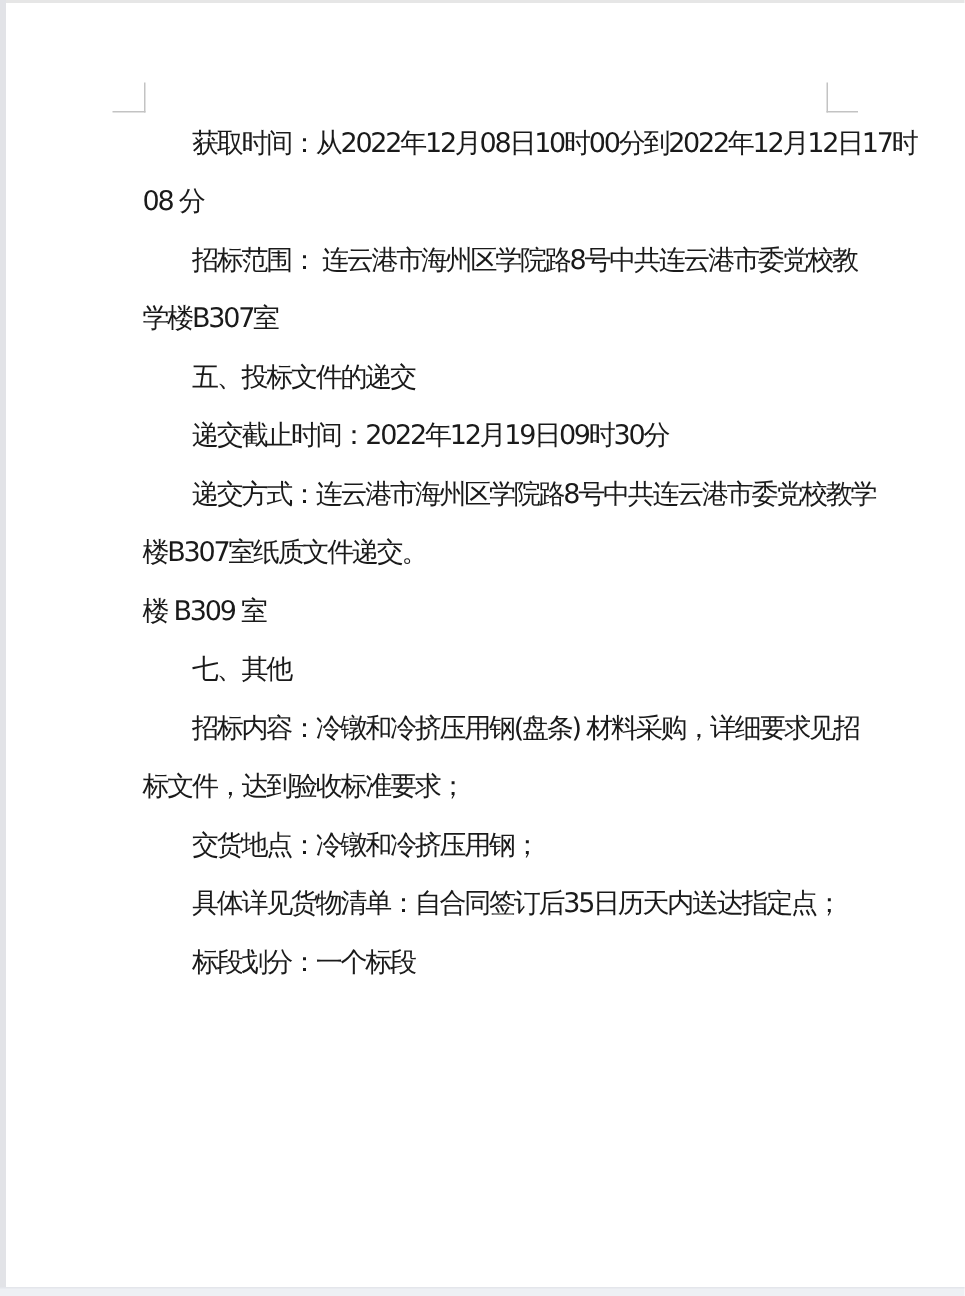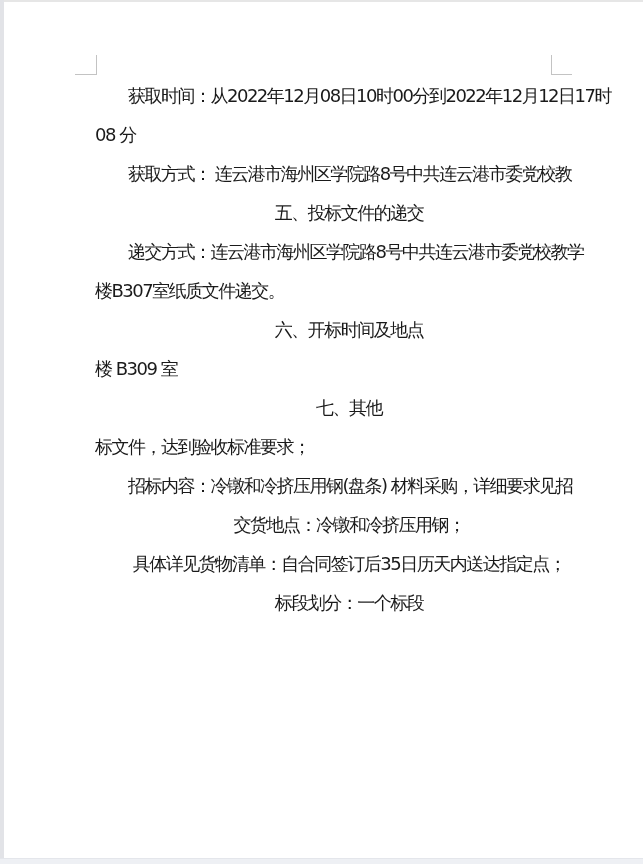--- a/index.html
+++ b/index.html
@@ -60,41 +60,42 @@
   }
   .line {
     height: 39px;
     line-height: 39px;
     font-size: 18px;
     letter-spacing: -1.5px;
     color: var(--text);
     white-space: pre;
     overflow: visible;
   }
-  .line.indent { padding-left: 33px; text-align: center; }
+  .line.indent { padding-left: 33px; }
 </style>
 </head>
 <body>
 
 <div class="left-strip"></div>
 <div class="top-line"></div>
 
 <div class="crop-mark-tl"></div>
 <div class="crop-mark-tr"></div>
 
 <div class="doc-body">
     <div class="line indent">获取时间：从2022年12月08日10时00分到2022年12月12日17时</div>
     <div class="line">08 分</div>
-    <div class="line indent">获取方式： 连云港市海州区学院路8号中共连云港市委党校教</div>
+    <div class="line indent">招标范围： 连云港市海州区学院路8号中共连云港市委党校教</div>
+    <div class="line">学楼B307室</div>
     <div class="line indent">五、投标文件的递交</div>
+    <div class="line indent">递交截止时间：2022年12月19日09时30分</div>
     <div class="line indent">递交方式：连云港市海州区学院路8号中共连云港市委党校教学</div>
     <div class="line">楼B307室纸质文件递交。</div>
-    <div class="line indent">六、开标时间及地点</div>
     <div class="line">楼 B309 室</div>
     <div class="line indent">七、其他</div>
+    <div class="line indent">招标内容：冷镦和冷挤压用钢(盘条) 材料采购，详细要求见招</div>
     <div class="line">标文件，达到验收标准要求；</div>
-    <div class="line indent">招标内容：冷镦和冷挤压用钢(盘条) 材料采购，详细要求见招</div>
     <div class="line indent">交货地点：冷镦和冷挤压用钢；</div>
     <div class="line indent">具体详见货物清单：自合同签订后35日历天内送达指定点；</div>
     <div class="line indent">标段划分：一个标段</div>
   </div>
 
 <div class="bottom-strip"></div>
 
 </body></html>

